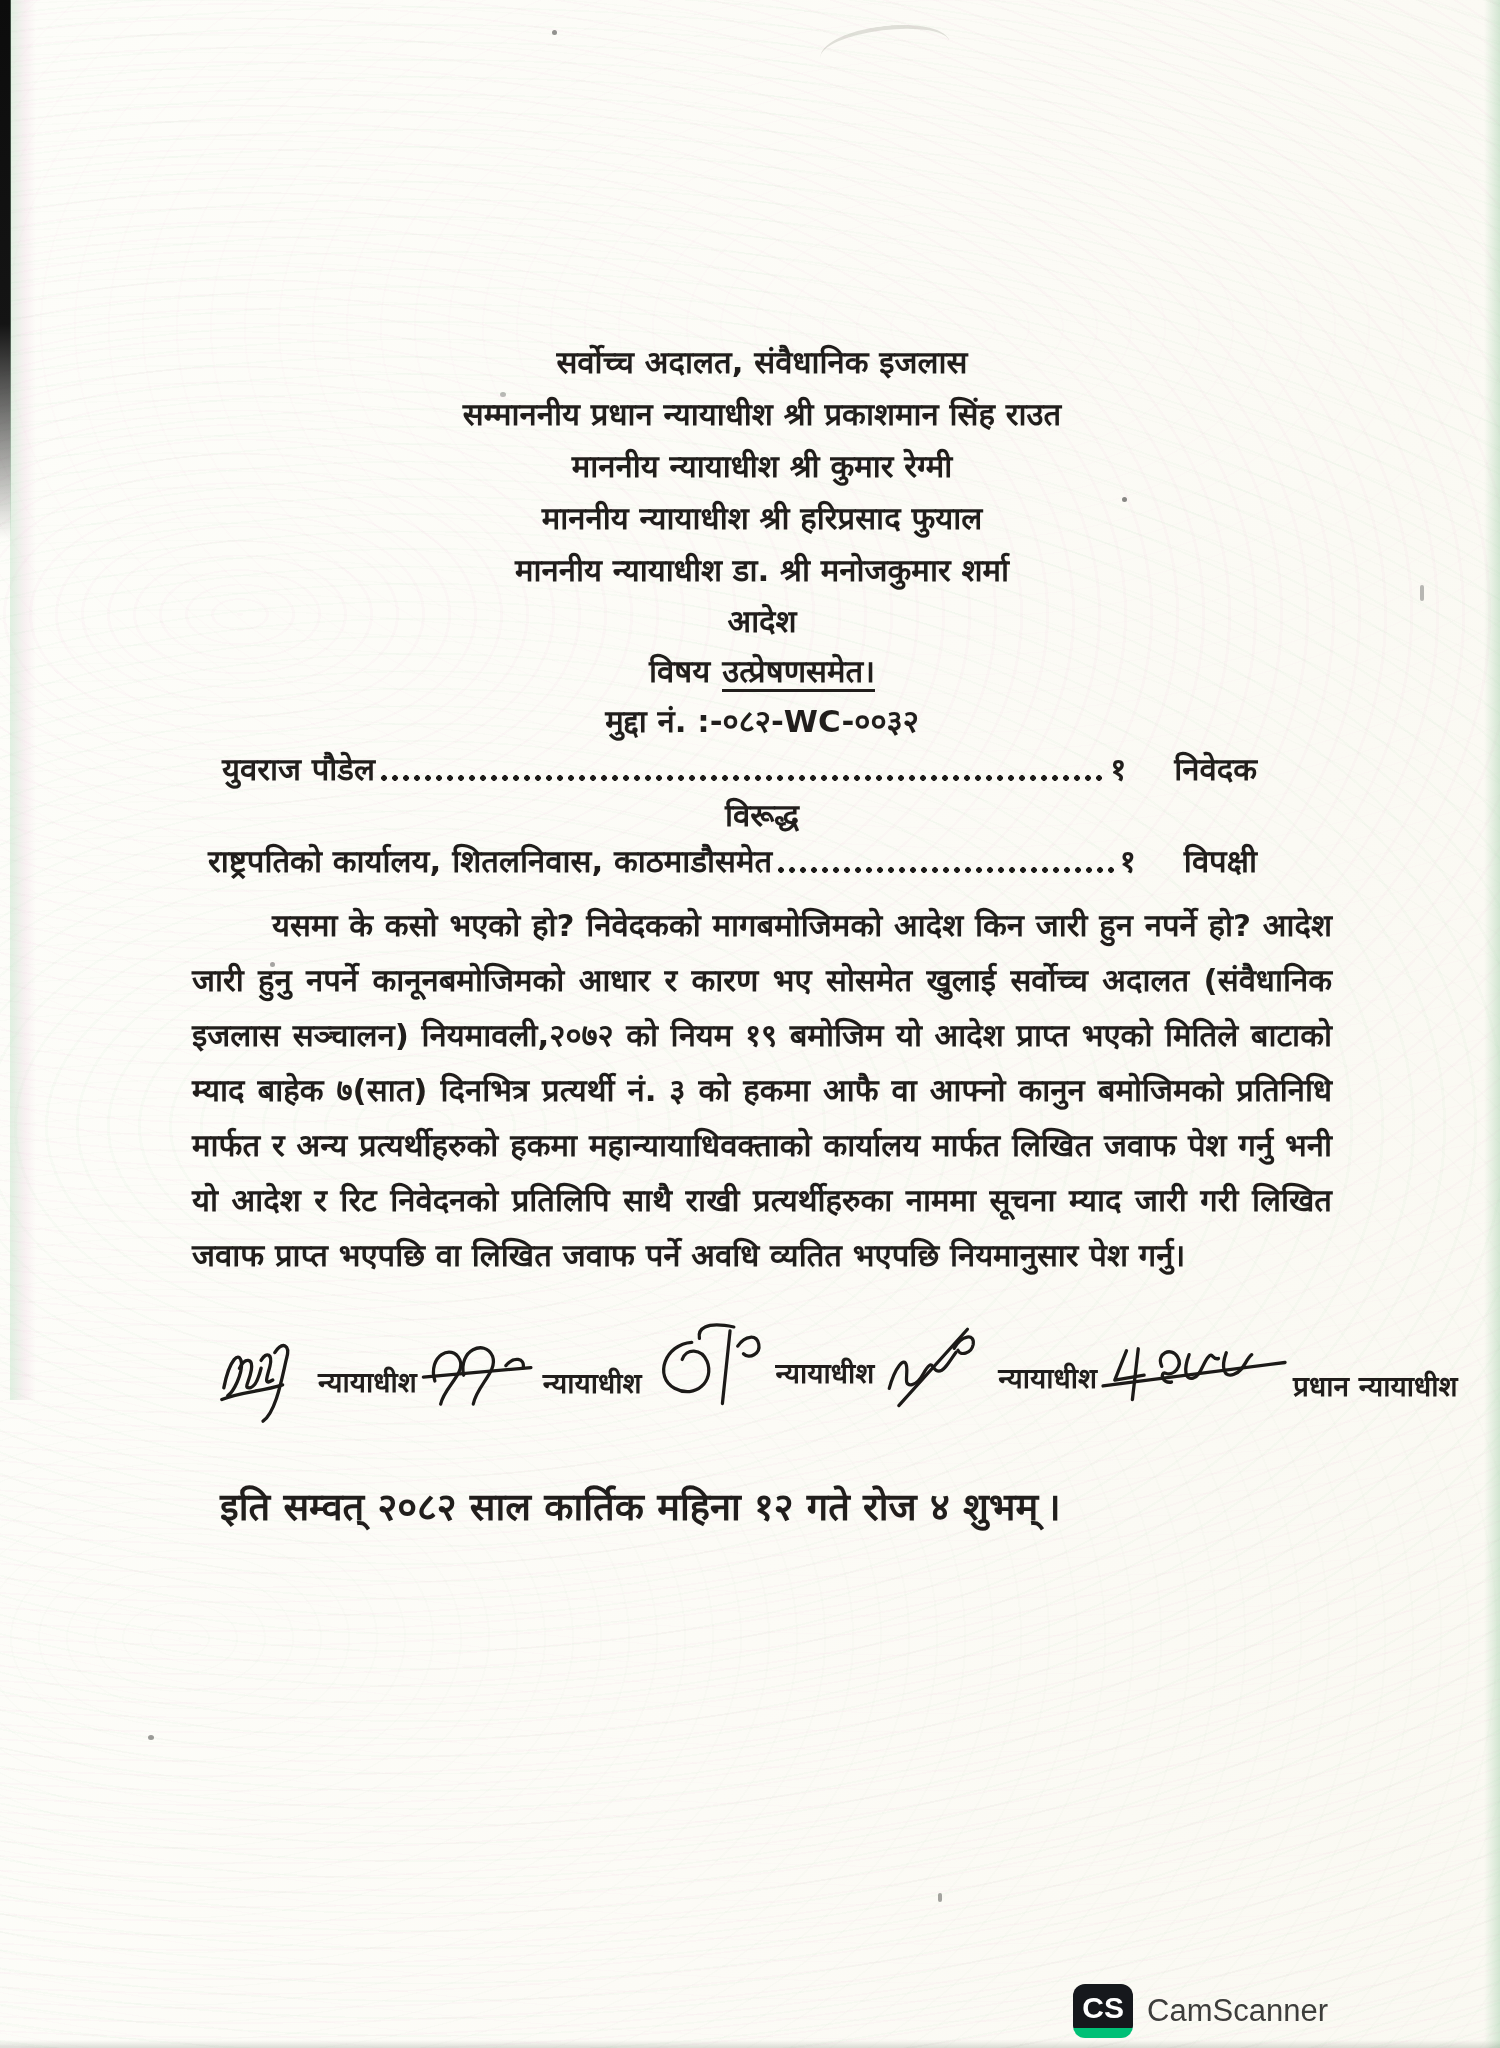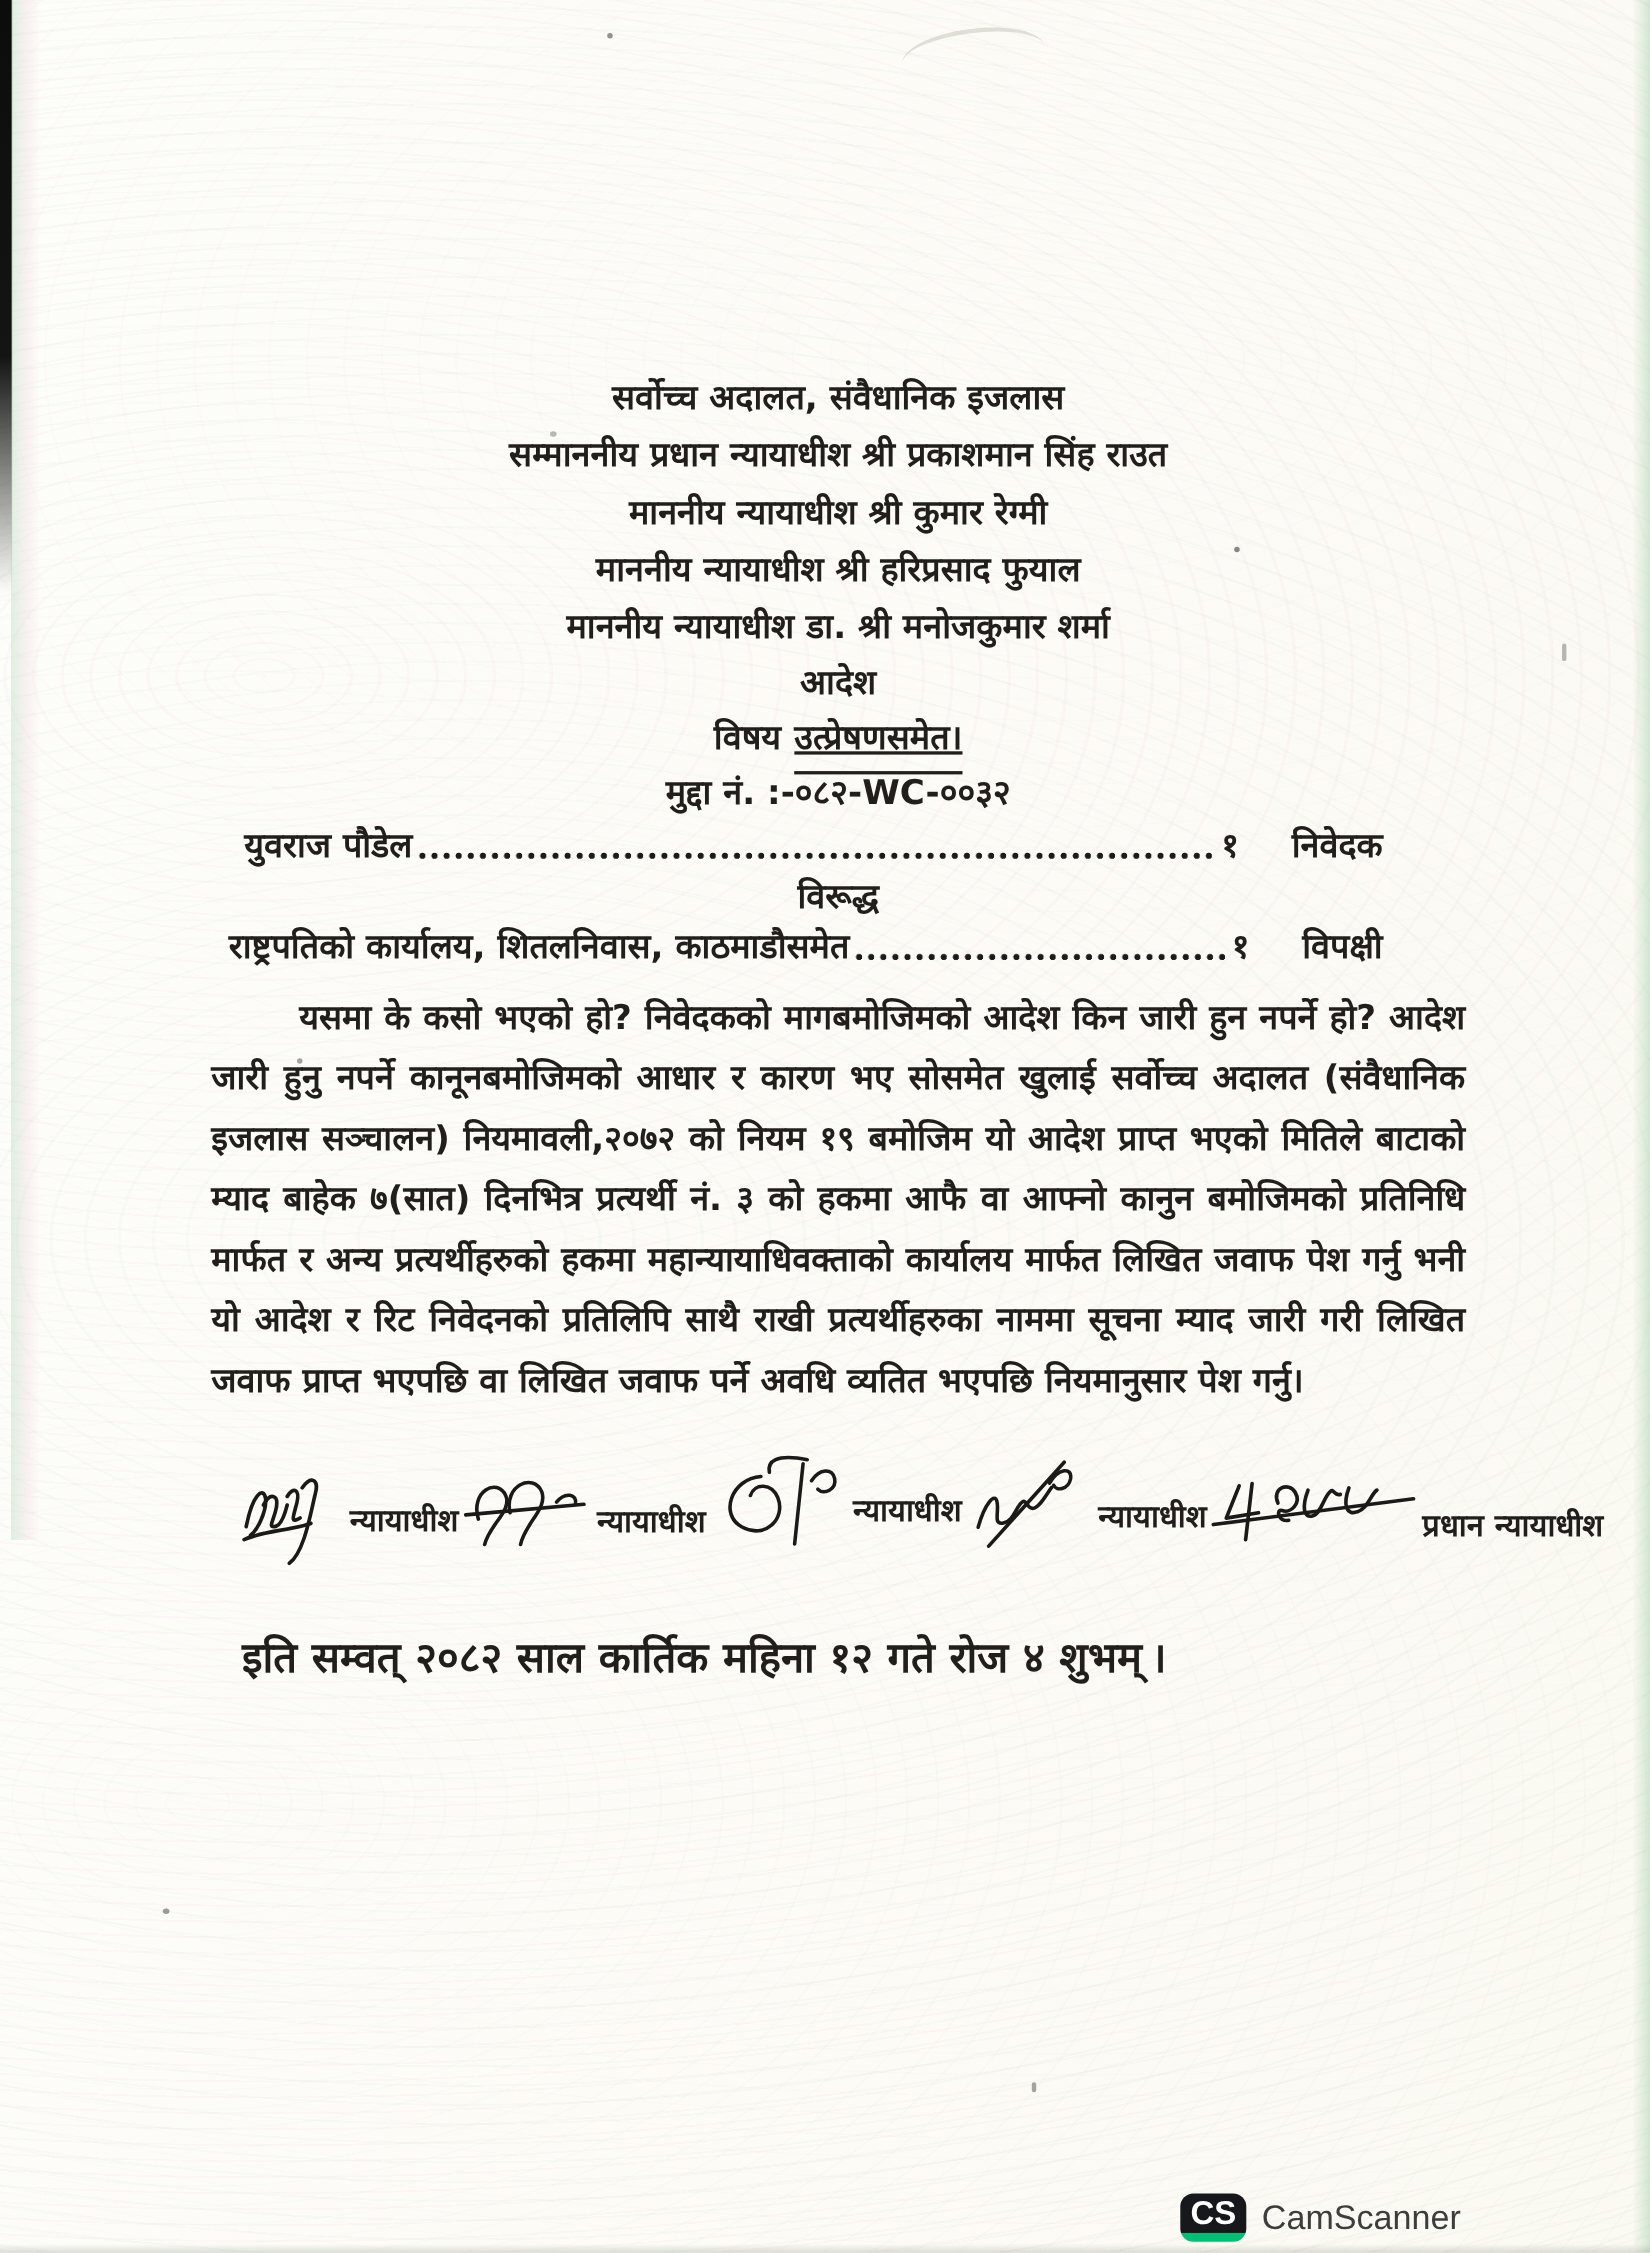--- a/index.html
+++ b/index.html
@@ -53,21 +53,21 @@
 
   
   .content{
     position:absolute;left:192px;top:336px;width:1140px;
   }
   .h{
     font-size:31px;line-height:52px;font-weight:700;
     text-align:center;white-space:nowrap;
   }
   .h.tight{line-height:50px;}
-  .underline{border-bottom:3px solid #211e1c;padding-bottom:12px;margin-left:12px;text-decoration:underline;}
+  .underline{border-bottom:3px solid #211e1c;padding-bottom:0;margin-left:12px;}
   .party{
     display:flex;align-items:baseline;
     font-size:31px;font-weight:700;line-height:46px;
     padding:0 75px 0 30px;white-space:nowrap;
   }
   .party.resp{padding-left:16px;}
   .versus{line-height:46px;}
   .leader{
     flex:1 1 auto;height:13px;margin:0 4px;align-self:flex-end;
     margin-bottom:7px;
@@ -97,21 +97,21 @@
     margin-top:56px;margin-left:28px;width:660px;
     display:flex;align-items:baseline;
     font-size:38px;font-weight:700;line-height:44px;white-space:nowrap;
   }
   
   .camscanner{
     position:absolute;right:172px;bottom:10px;
     display:flex;align-items:center;gap:14px;
   }
   .cs-icon{
-    width:60px;height:44px;border-radius:12px;
+    width:60px;height:54px;border-radius:12px;
     background:linear-gradient(to bottom,#16181c 0%,#16181c 82%,#00c076 82%,#00c076 100%);
     display:flex;align-items:center;justify-content:center;
     color:#ffffff;font-size:30px;font-weight:700;
     font-family:"Liberation Sans",sans-serif;
     padding-bottom:6px;box-sizing:border-box;
   }
   .cs-text{
     font-family:"Liberation Sans",sans-serif;
     font-size:31px;font-weight:400;color:#3d3d3b;
     filter:blur(.4px);

